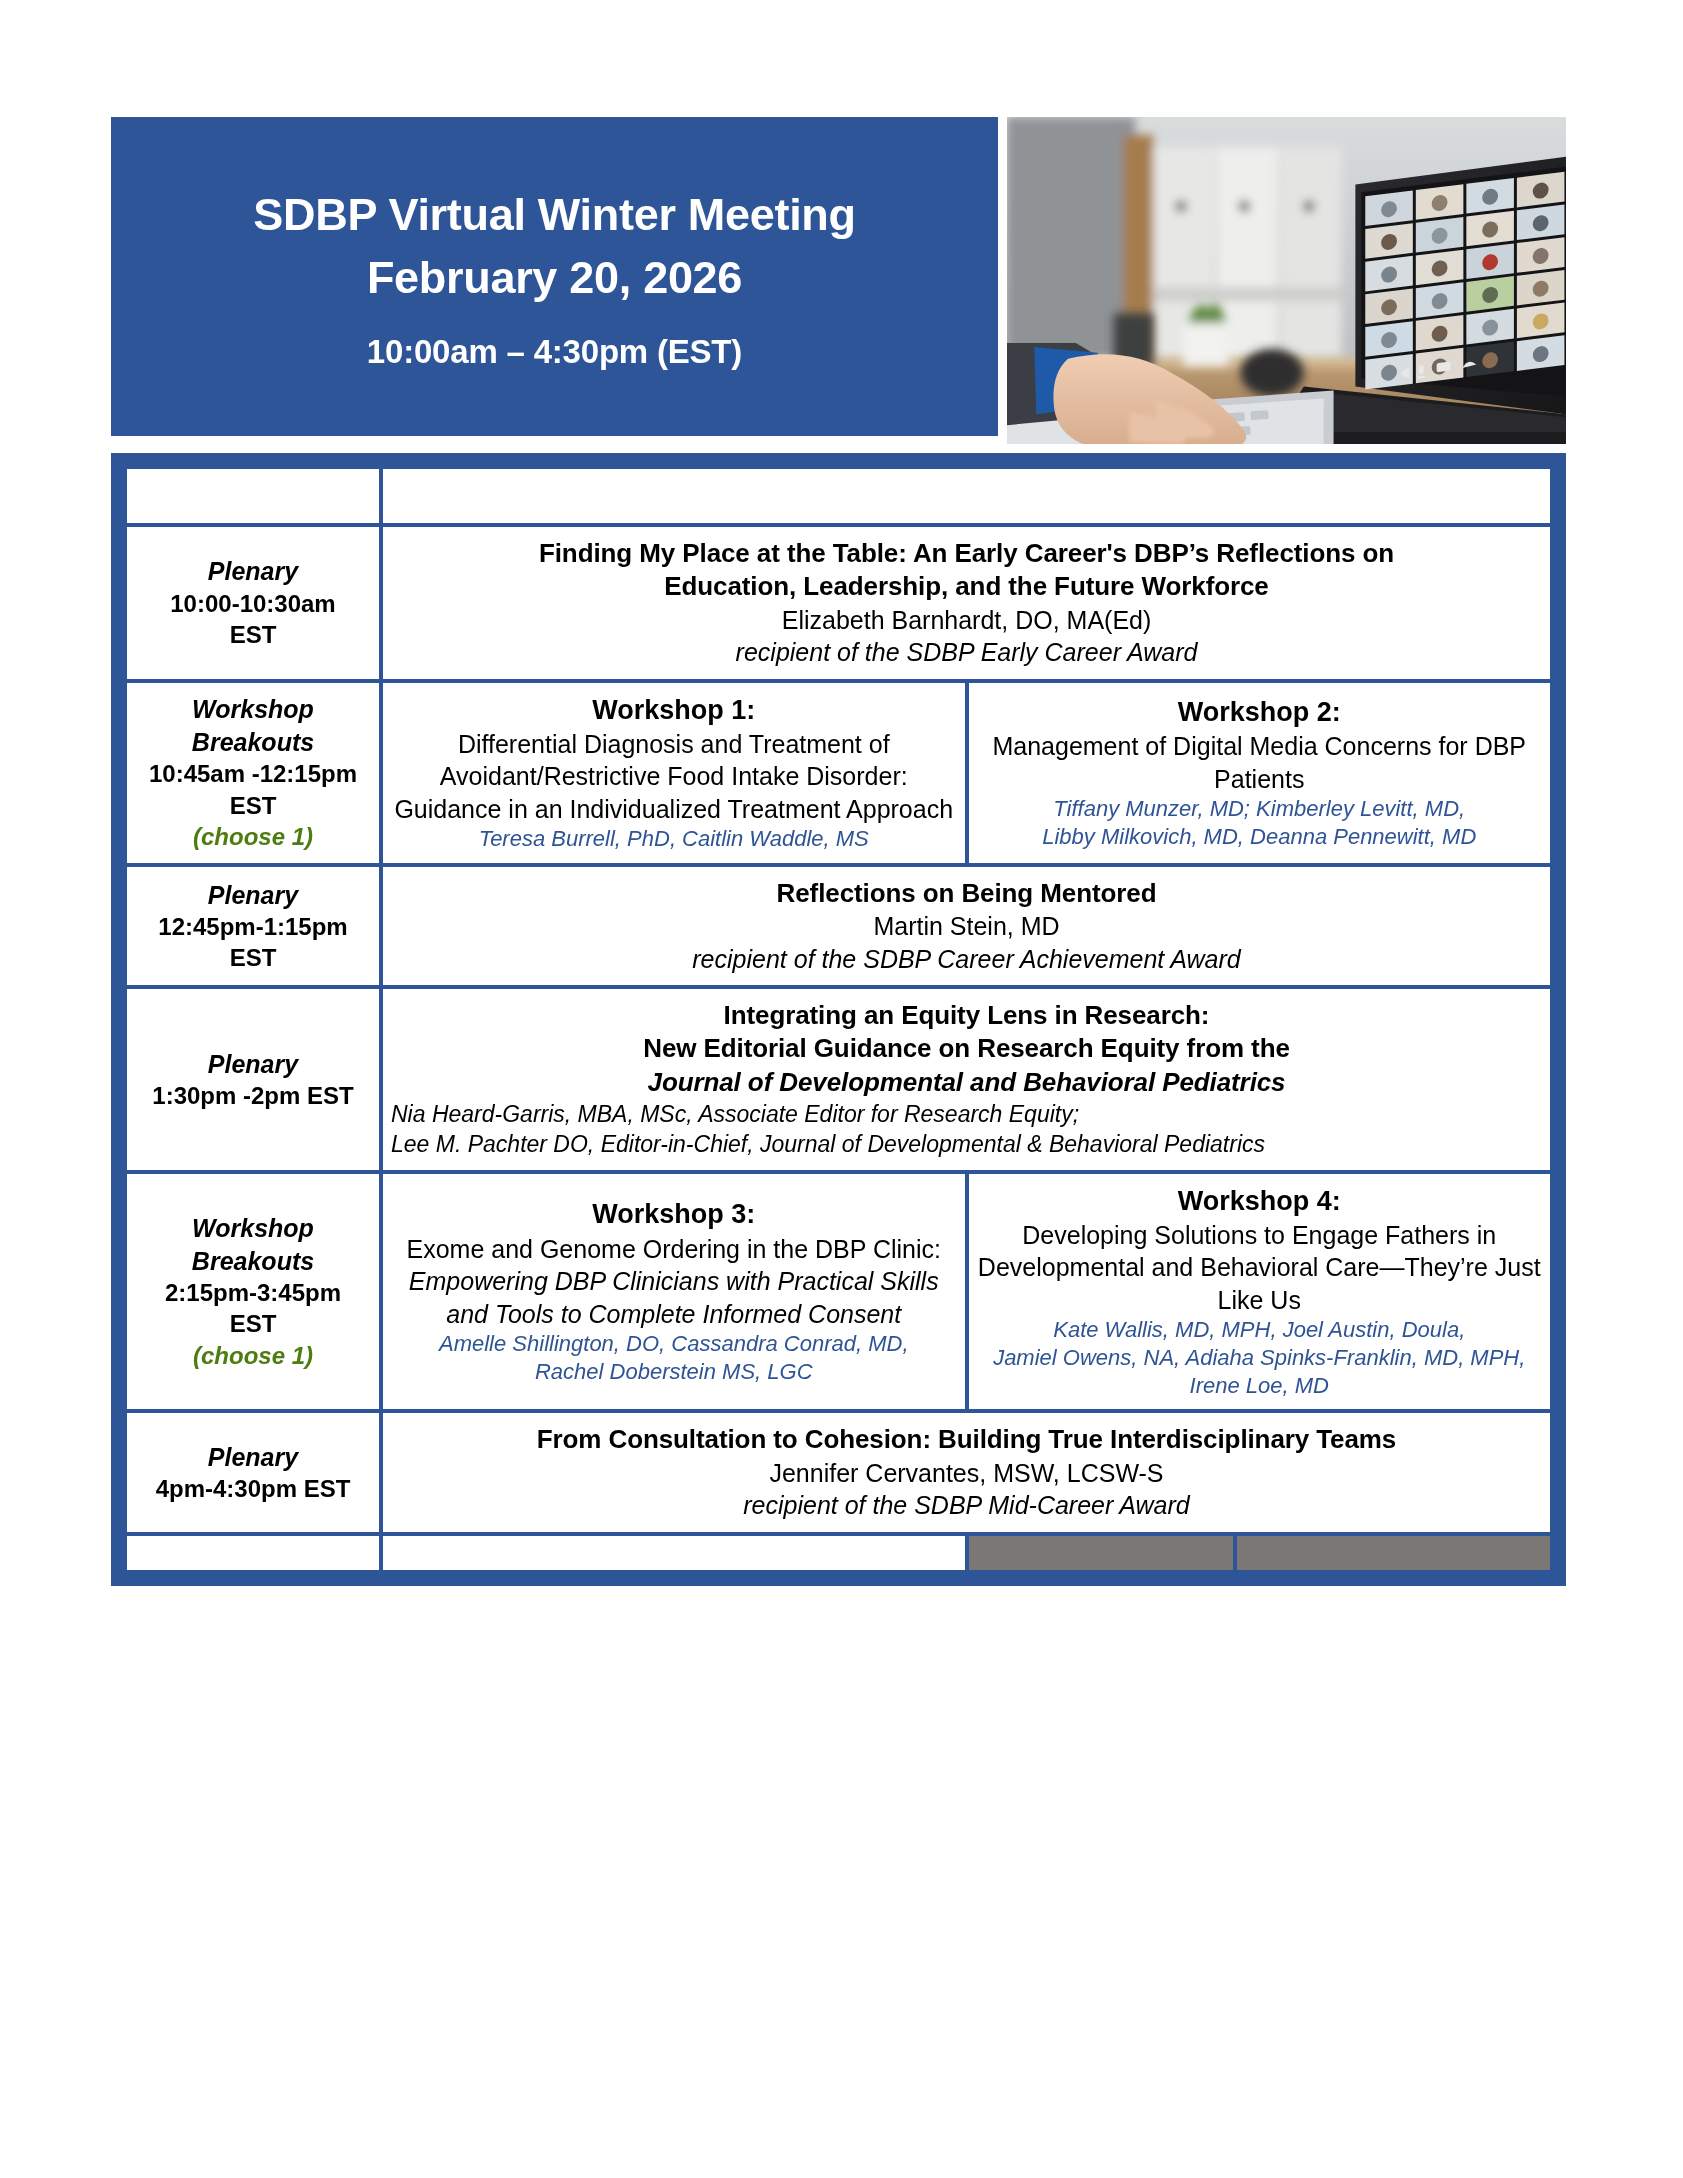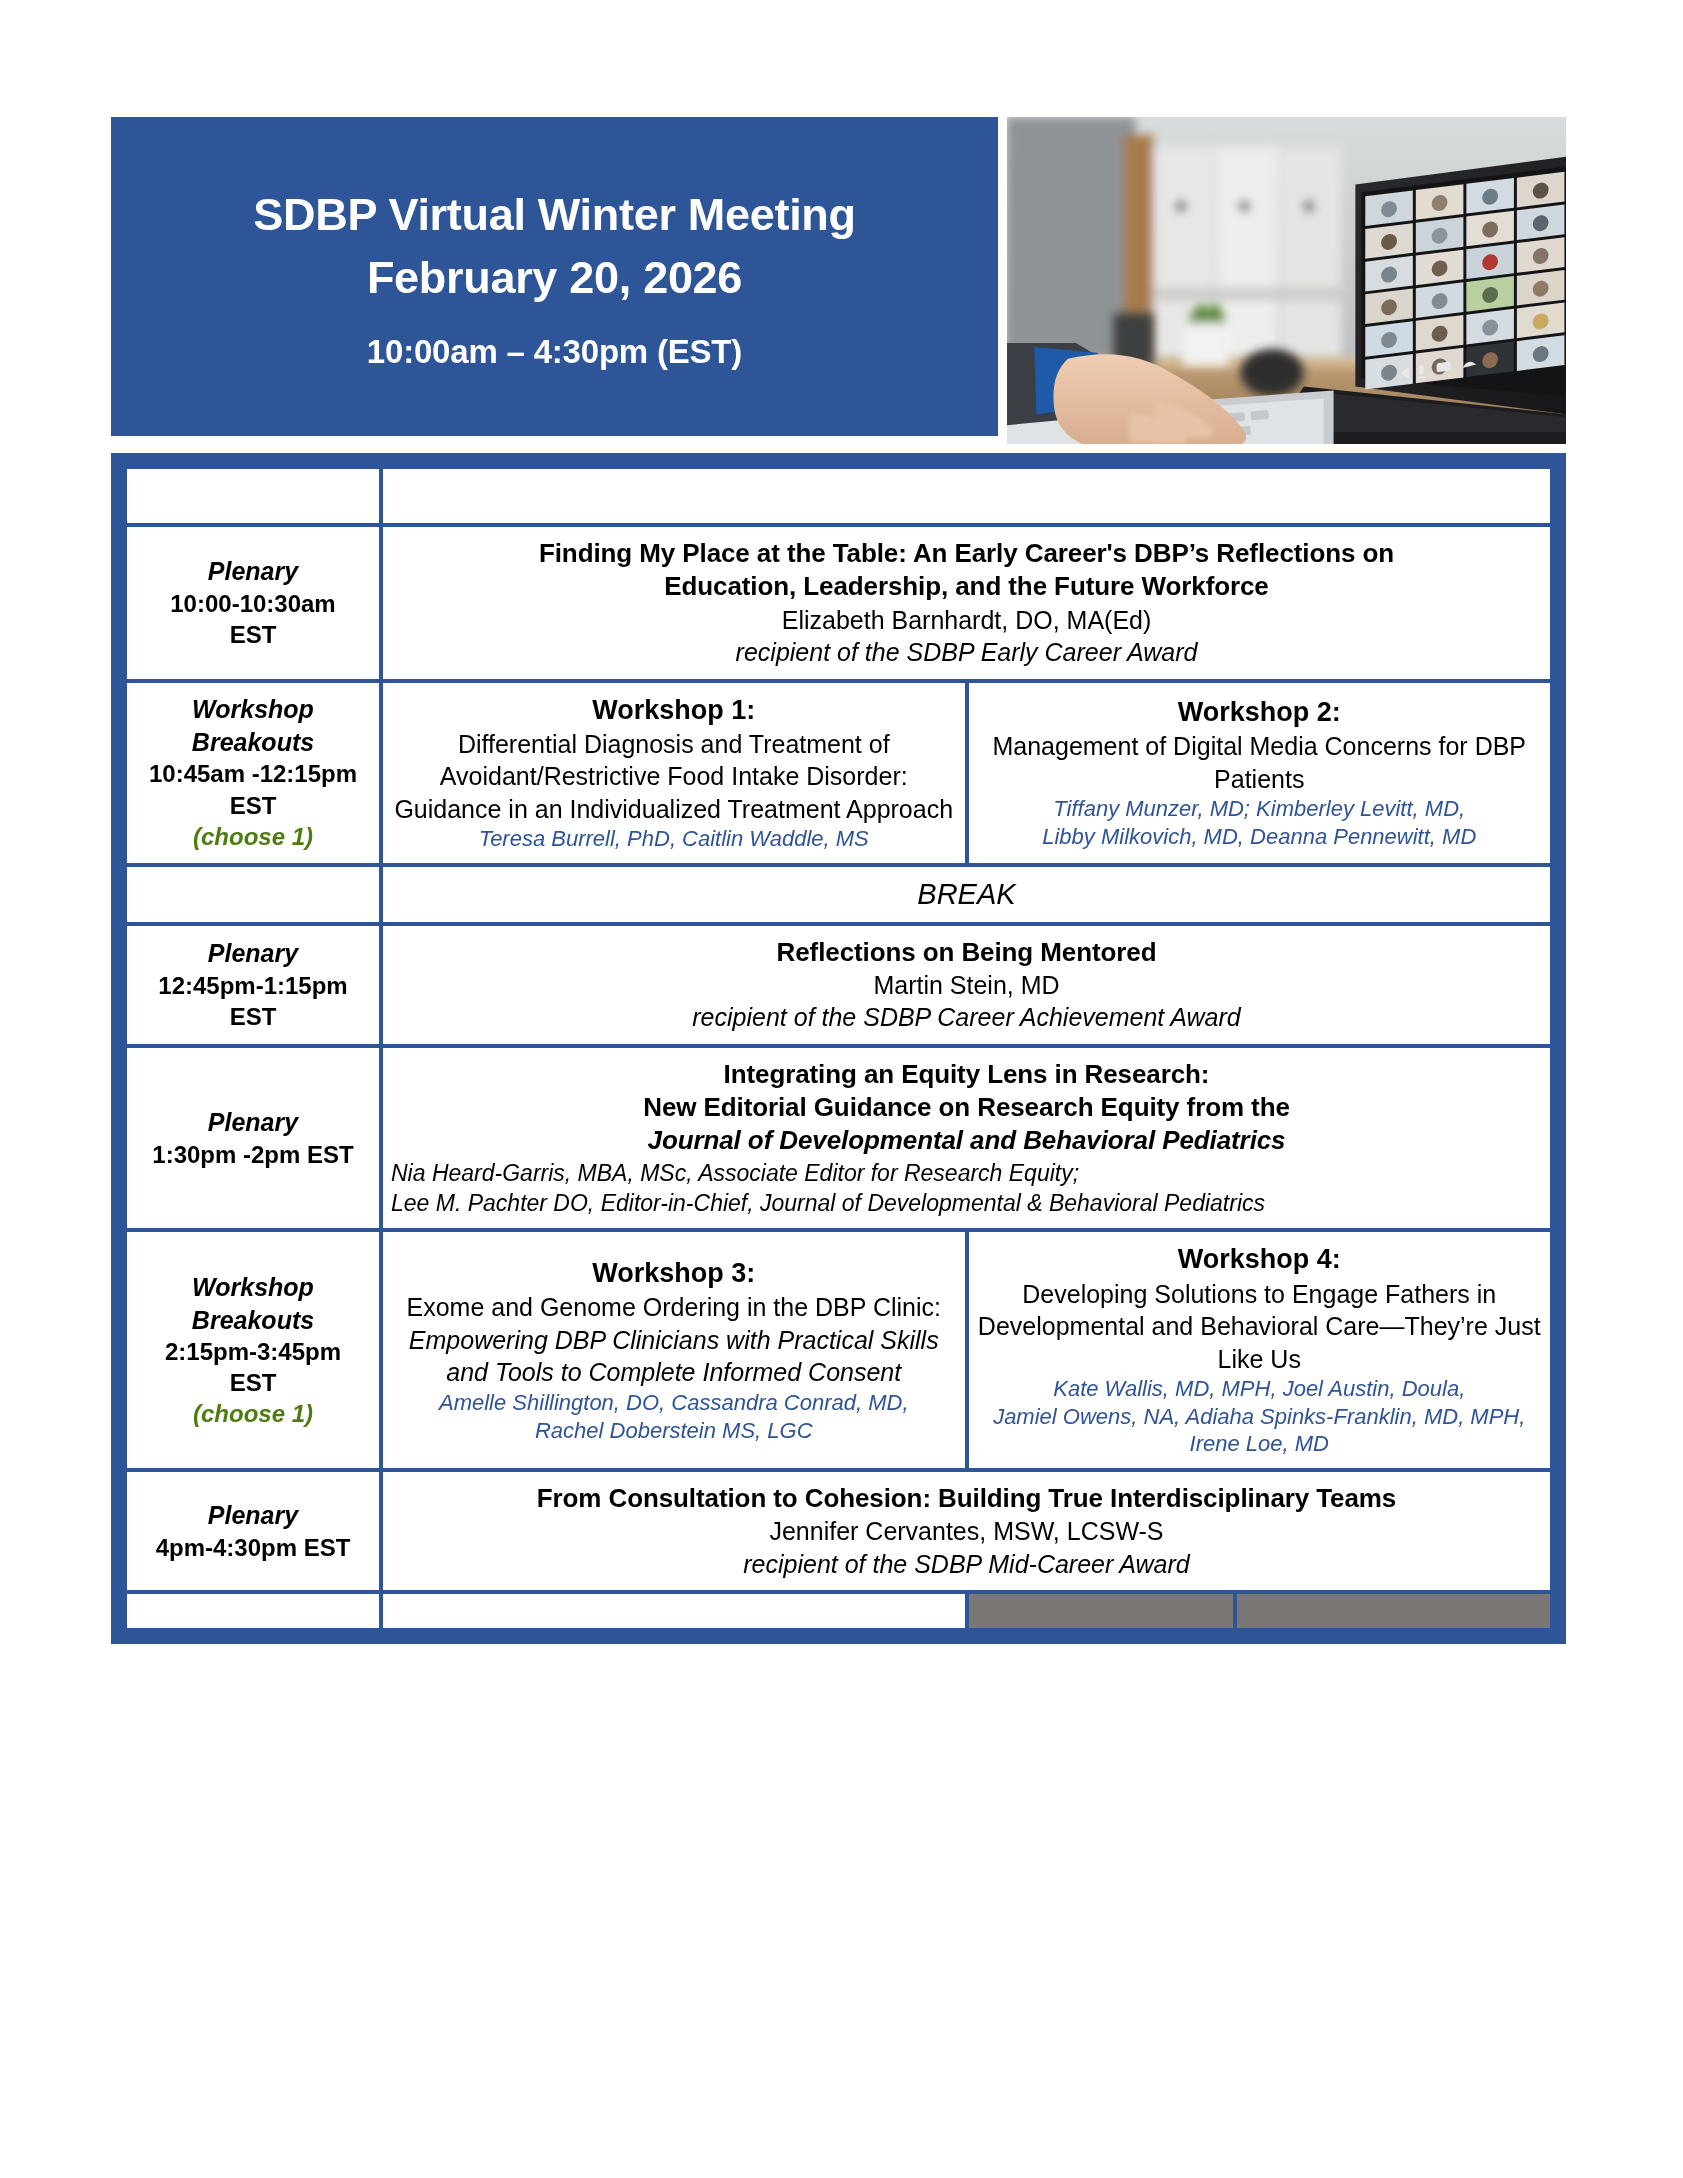--- a/index.html
+++ b/index.html
@@ -417,26 +417,20 @@
           <div class="presenters">Teresa Burrell, PhD, Caitlin Waddle, MS</div>
         </td>
         <td class="white">
           <div class="ws-head">Workshop 2:</div>
           <div class="ws-body">Management of Digital Media Concerns for DBP Patients</div>
           <div class="presenters">Tiffany Munzer, MD; Kimberley Levitt, MD,</div>
           <div class="presenters">Libby Milkovich, MD, Deanna Pennewitt, MD</div>
         </td>
       </tr>
 
-      <tr>
-        <td class="timecol white"></td>
-        <td class="white" colspan="2">
-          <div class="break-label">BREAK</div>
-        </td>
-      </tr>
 
       <tr>
         <td class="timecol white">
           <div class="time-label">Plenary</div>
           <div class="time-sub">12:45pm-1:15pm</div>
           <div class="time-sub">EST</div>
         </td>
         <td class="white" colspan="2">
           <div class="sess-title">Reflections on Being Mentored</div>
           <div class="sess-sub">Martin Stein, MD</div>

